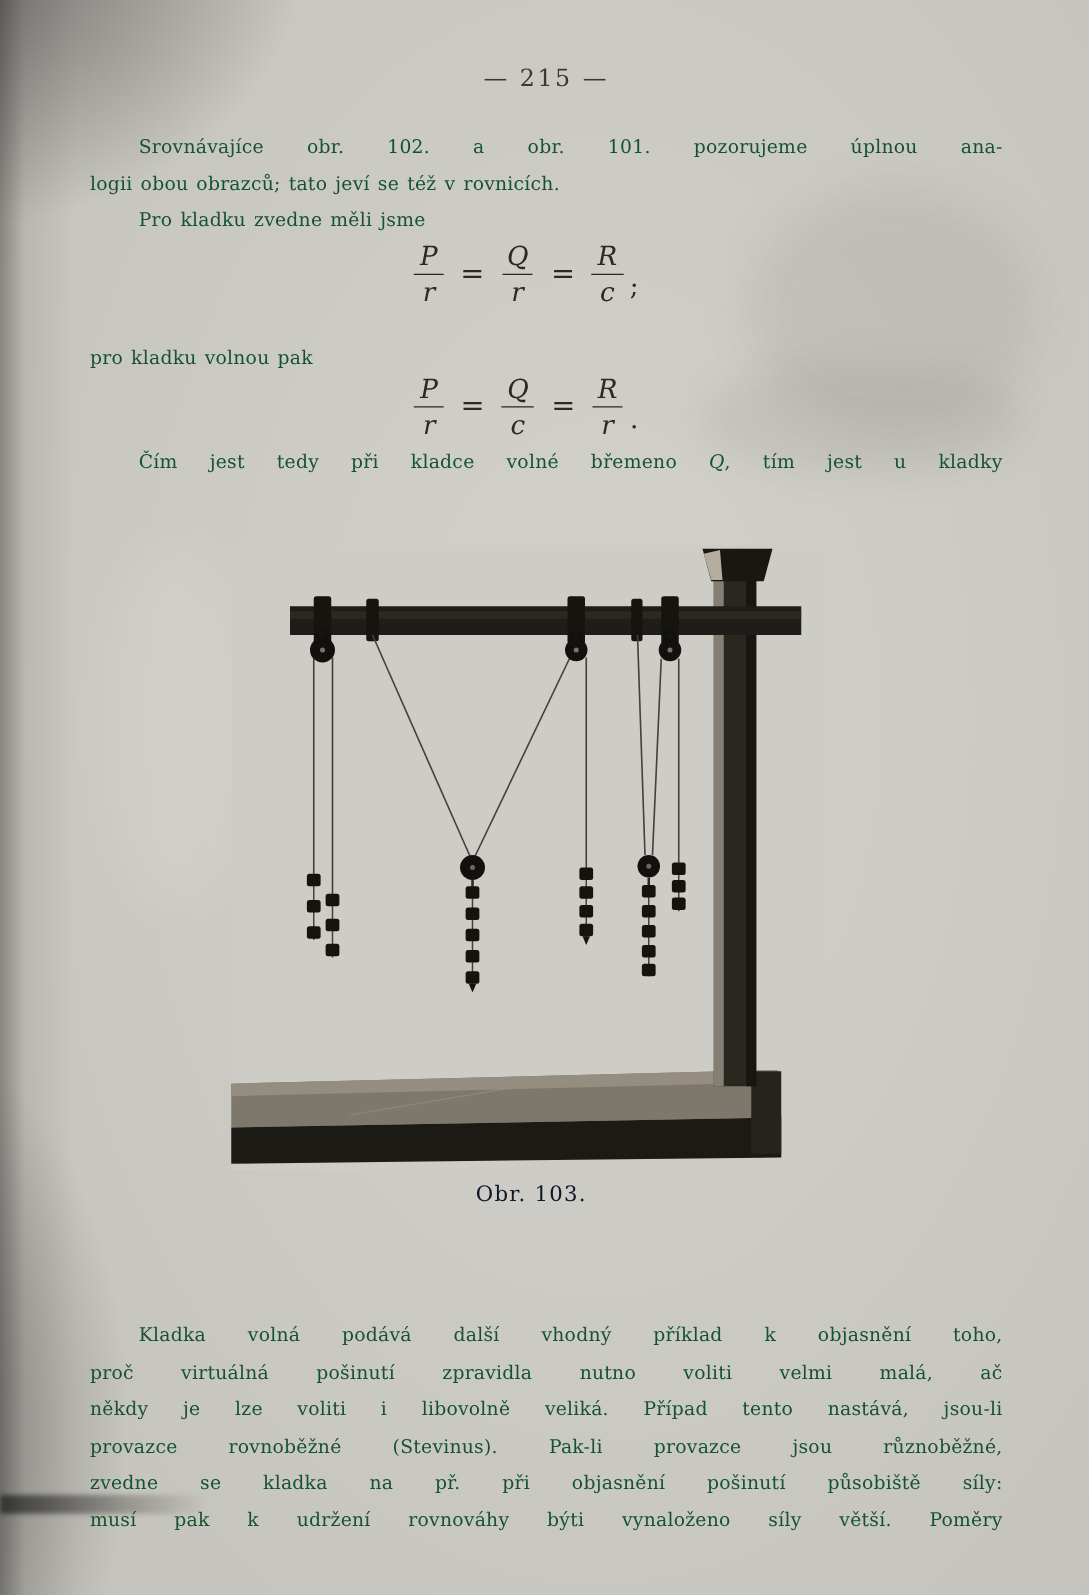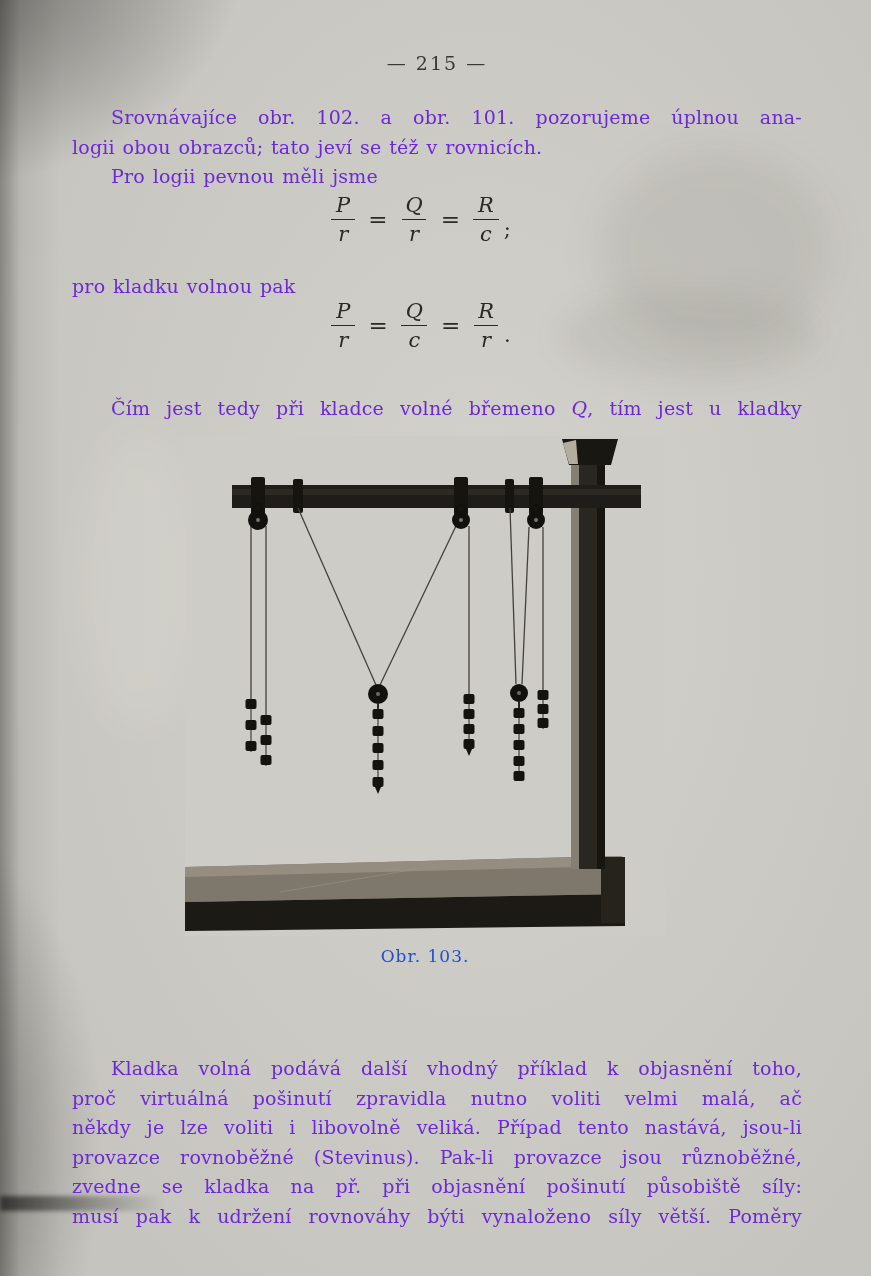--- a/index.html
+++ b/index.html
@@ -10,35 +10,35 @@
     background:
       radial-gradient(ellipse 420px 320px at -50px -40px, rgba(40,39,36,0.60), rgba(40,39,36,0) 70%),
       radial-gradient(ellipse 240px 430px at -70px 1140px, rgba(40,39,36,0.45), rgba(40,39,36,0) 72%),
       linear-gradient(to right, rgba(58,56,52,0.45), rgba(58,56,52,0.10) 20px, rgba(58,56,52,0) 60px),
       radial-gradient(ellipse 900px 1400px at 55% 45%, rgba(255,255,252,0.20), rgba(0,0,0,0.05)),
       #c8c6c0;
   }
   .abs{position:absolute;}
   .textcol{left:72px;width:730px;}
   .pagenum{top:52px;text-align:center;font-size:19px;letter-spacing:2px;color:#3a3833;}
-  .para{font-size:19px;line-height:29.5px;letter-spacing:0.2px;word-spacing:1.5px;color:#6d28d9;}
+  .para{font-size:15px;line-height:29.5px;letter-spacing:0.2px;word-spacing:1.5px;color:#14532d;}
   .tline{white-space:normal;}
   .tline.indent{text-indent:39px;}
   .tline.justify{text-align:justify;text-align-last:justify;}
   .formula{
     display:flex;align-items:center;justify-content:center;
     left:72px;width:730px;padding-right:34px;box-sizing:border-box;
     color:#2b2924;
   }
   .frac{display:inline-flex;flex-direction:column;align-items:center;font-style:italic;font-size:21px;line-height:1.05;}
   .frac .num{padding:0 7px 3px;}
   .frac .den{border-top:1.7px solid #2b2924;padding:3px 7px 0;}
   .eq{font-size:23px;margin:0 11px;position:relative;top:-1px;}
   .tail{font-size:21px;position:relative;top:9px;margin-left:3px;}
-  .caption{top:946px;left:185px;width:480px;text-align:center;font-size:17px;letter-spacing:1px;color:#1d4ed8;}
+  .caption{top:946px;left:185px;width:480px;text-align:center;font-size:17px;letter-spacing:1px;color:#0f172a;}
   .figure{top:436px;left:185px;width:480px;height:500px;}
   .band{left:0;top:1196px;width:165px;height:15px;
     background:linear-gradient(to right, rgba(28,28,26,0.72), rgba(28,28,26,0));
     filter:blur(2px);}
   .stain1{left:600px;top:150px;width:230px;height:200px;border-radius:50%;
     background:rgba(90,88,80,0.10);filter:blur(18px);}
   .stain2{left:560px;top:290px;width:260px;height:90px;border-radius:50%;
     background:rgba(90,88,80,0.09);filter:blur(14px);}
   .stain3{left:80px;top:430px;width:120px;height:300px;border-radius:50%;
     background:rgba(255,255,250,0.10);filter:blur(20px);}
@@ -50,21 +50,21 @@
 <div class="abs band"></div>
 <div class="abs stain1"></div>
 <div class="abs stain2"></div>
 <div class="abs stain3"></div>
 
 <div class="abs textcol pagenum">— 215 —</div>
 
 <div class="abs textcol para" style="top:103px;">
     <div class="tline indent justify">Srovnávajíce obr. 102. a obr. 101. pozorujeme úplnou ana-</div>
     <div class="tline">logii obou obrazců; tato jeví se též v rovnicích.</div>
-    <div class="tline indent">Pro logii pevnou měli jsme</div>
+    <div class="tline indent">Pro kladku zvedne měli jsme</div>
   </div>
 
 <div class="abs formula" style="top:194px;">
     <span class="frac">
       <span class="num">P</span>
       <span class="den">r</span>
     </span>
     <span class="eq">=</span>
     <span class="frac">
       <span class="num">Q</span>
@@ -93,21 +93,21 @@
       <span class="den">c</span>
     </span>
     <span class="eq">=</span>
     <span class="frac">
       <span class="num">R</span>
       <span class="den">r</span>
     </span>
     <span class="tail">.</span>
   </div>
 
-<div class="abs textcol para" style="top:355px;margin-top:39px;">
+<div class="abs textcol para" style="top:355px;">
     <div class="tline indent justify">Čím jest tedy při kladce volné břemeno <i>Q</i>, tím jest u kladky</div>
   </div>
 
 <svg class="abs figure" viewBox="0 0 480 500" xmlns="http://www.w3.org/2000/svg">
   <rect x="0" y="0" width="480" height="500" fill="#cdccc7"></rect>
 
   <g>
     <polygon points="-2,431 437,420 440,458 -2,466" fill="#7e786c"></polygon>
     <polygon points="-2,431 437,420 437,430 -2,441" fill="#948d80"></polygon>
     <line x1="95" y1="456" x2="250" y2="430" stroke="#9a948a" stroke-width="1" opacity="0.55"></line>

